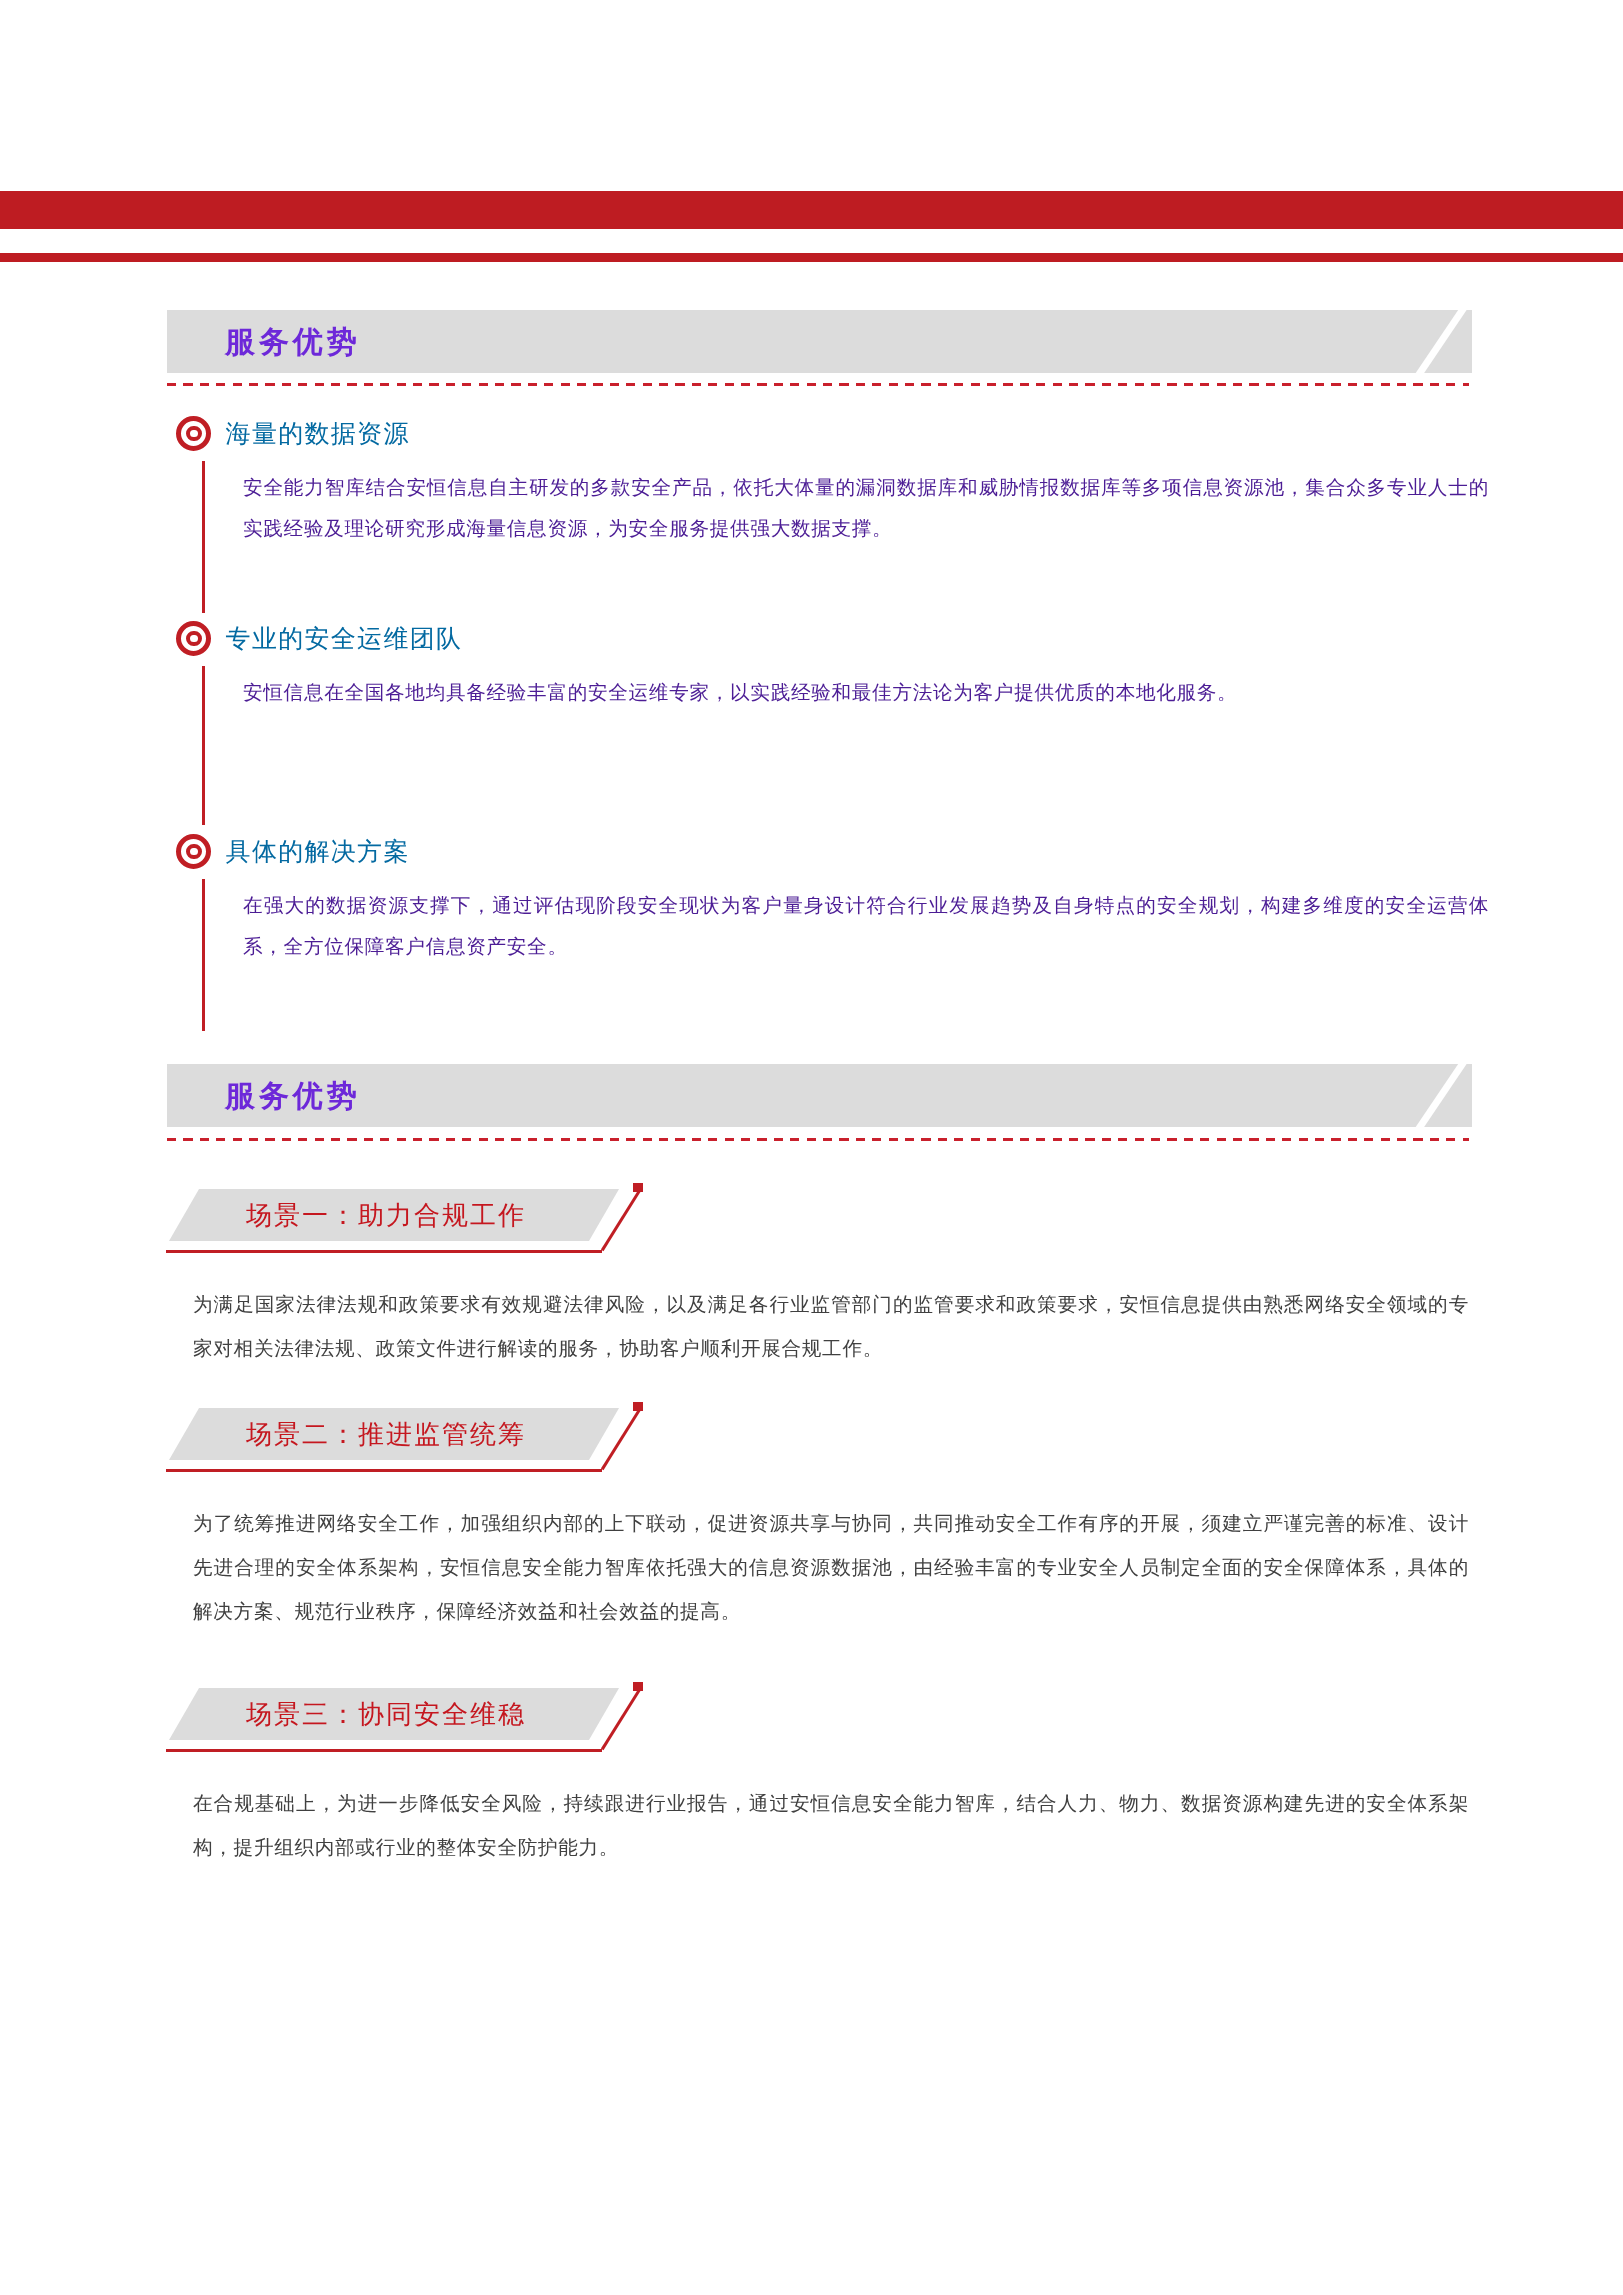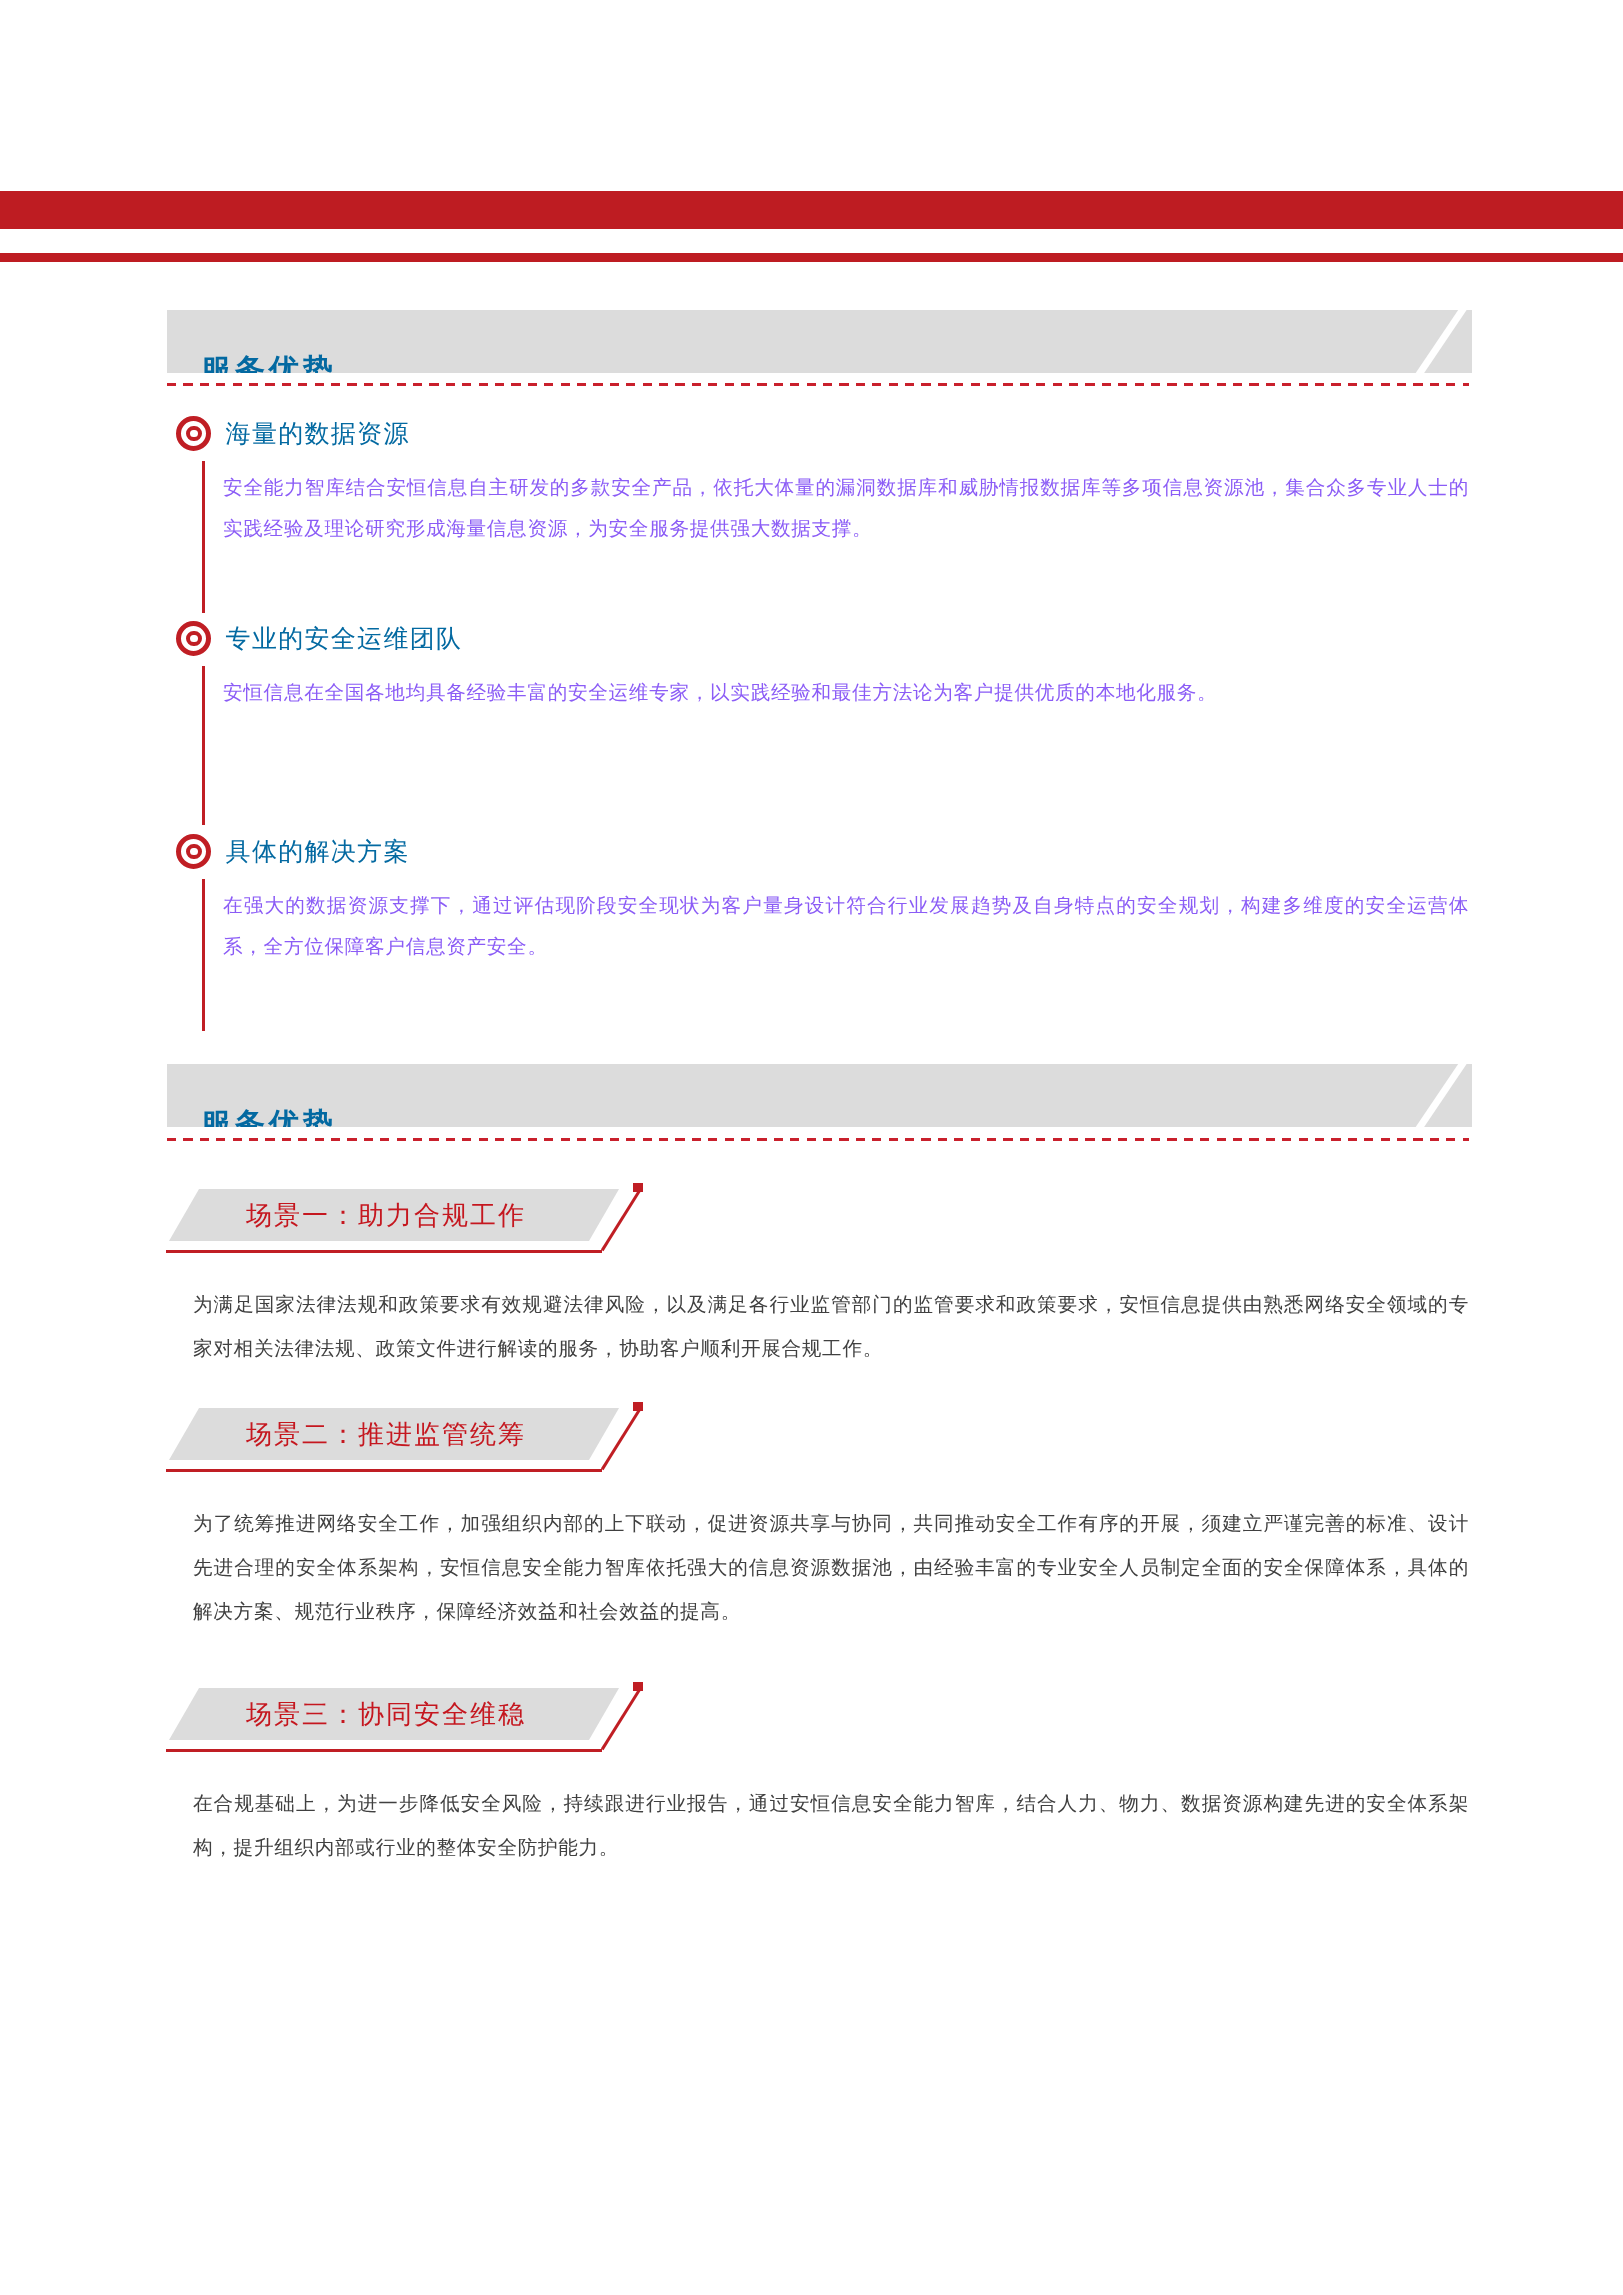--- a/index.html
+++ b/index.html
@@ -19,27 +19,26 @@
   
   .sec-header {
     position: absolute;
     left: 167px;
     width: 1305px;
     height: 63px;
     background: #dcdcdc;
     overflow: hidden;
   }
   .sh-label {
-    color: #0369a1;
+    color: #6d28d9;
     font-size: 30px;
     font-weight: bold;
     line-height: 63px;
-    padding-left: 34px;
+    padding-left: 58px;
     letter-spacing: 3.9px;
-    margin-top: 28px;
   }
   .sh-slash {
     position: absolute;
     right: 27.5px;
     top: -10.5px;
     width: 7.2px;
     height: 85px;
     background: #ffffff;
     transform: rotate(34deg);
   }
@@ -70,24 +69,24 @@
     border-radius: 50%;
     background: #ffffff;
   }
   .adv-title {
     margin-left: 14.4px;
     color: #0369a1;
     font-size: 25px;
     letter-spacing: 1.3px;
   }
   .adv-body {
-    margin-left: 56px;
+    margin-left: 76px;
     margin-top: 15.7px;
     width: 1246px;
-    color: #8b5cf6;
+    color: #4c1d95;
     font-size: 19.6px;
     line-height: 41px;
     text-align: justify;
     letter-spacing: 0.7px;
   }
   .adv-connector { position: absolute; left: 202px; width: 2.6px; background: #c01e24; }
 
   
   .sc-block { position: absolute; left: 0; width: 1624px; }
   .sc-banner {

